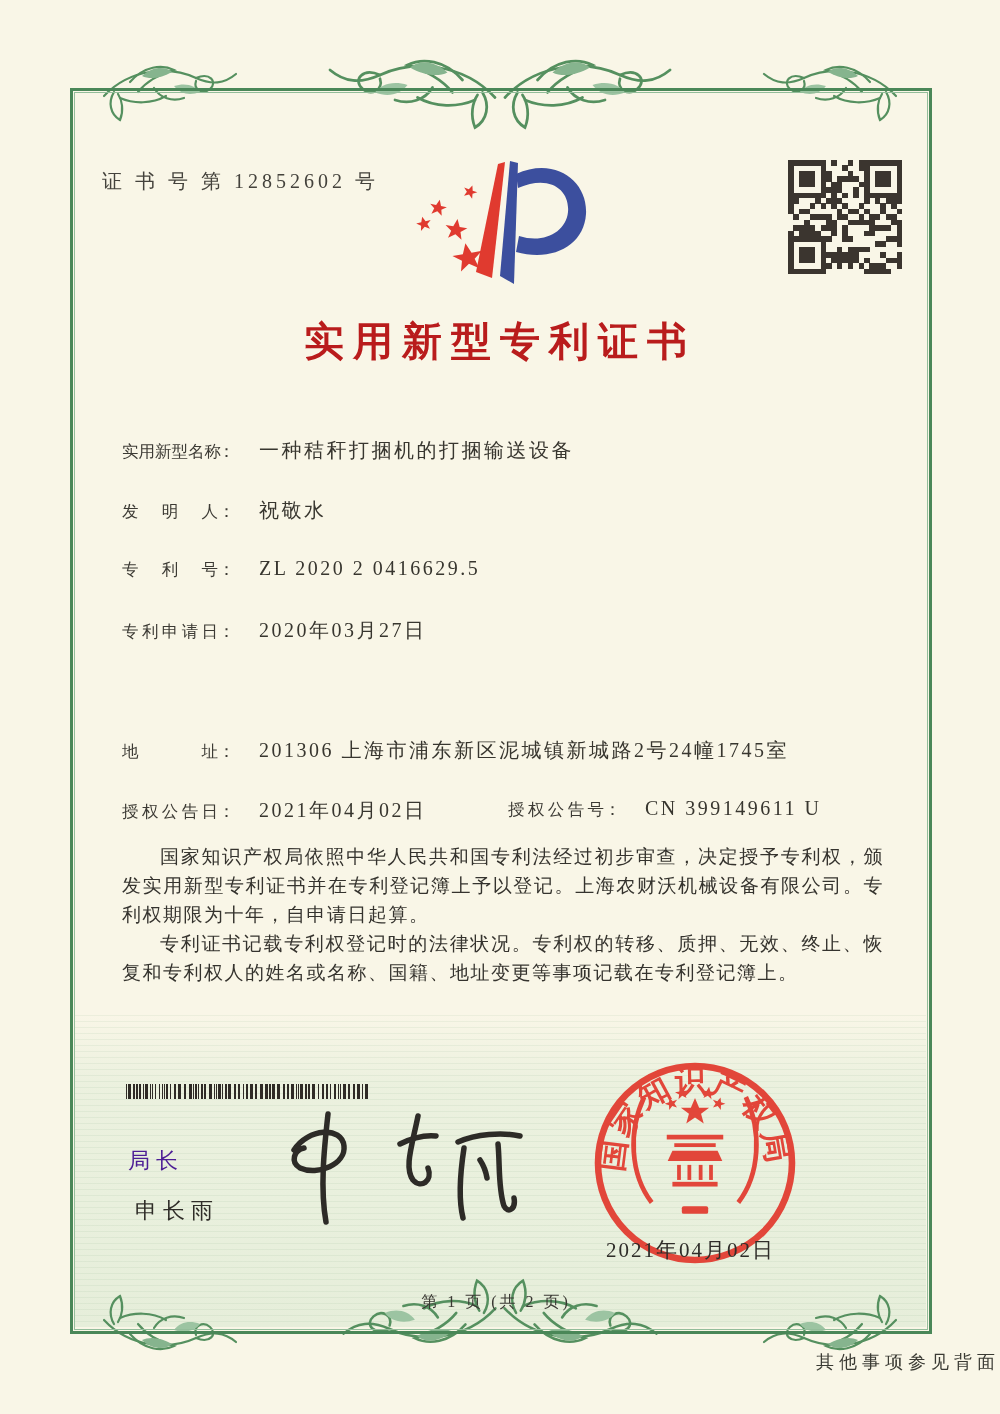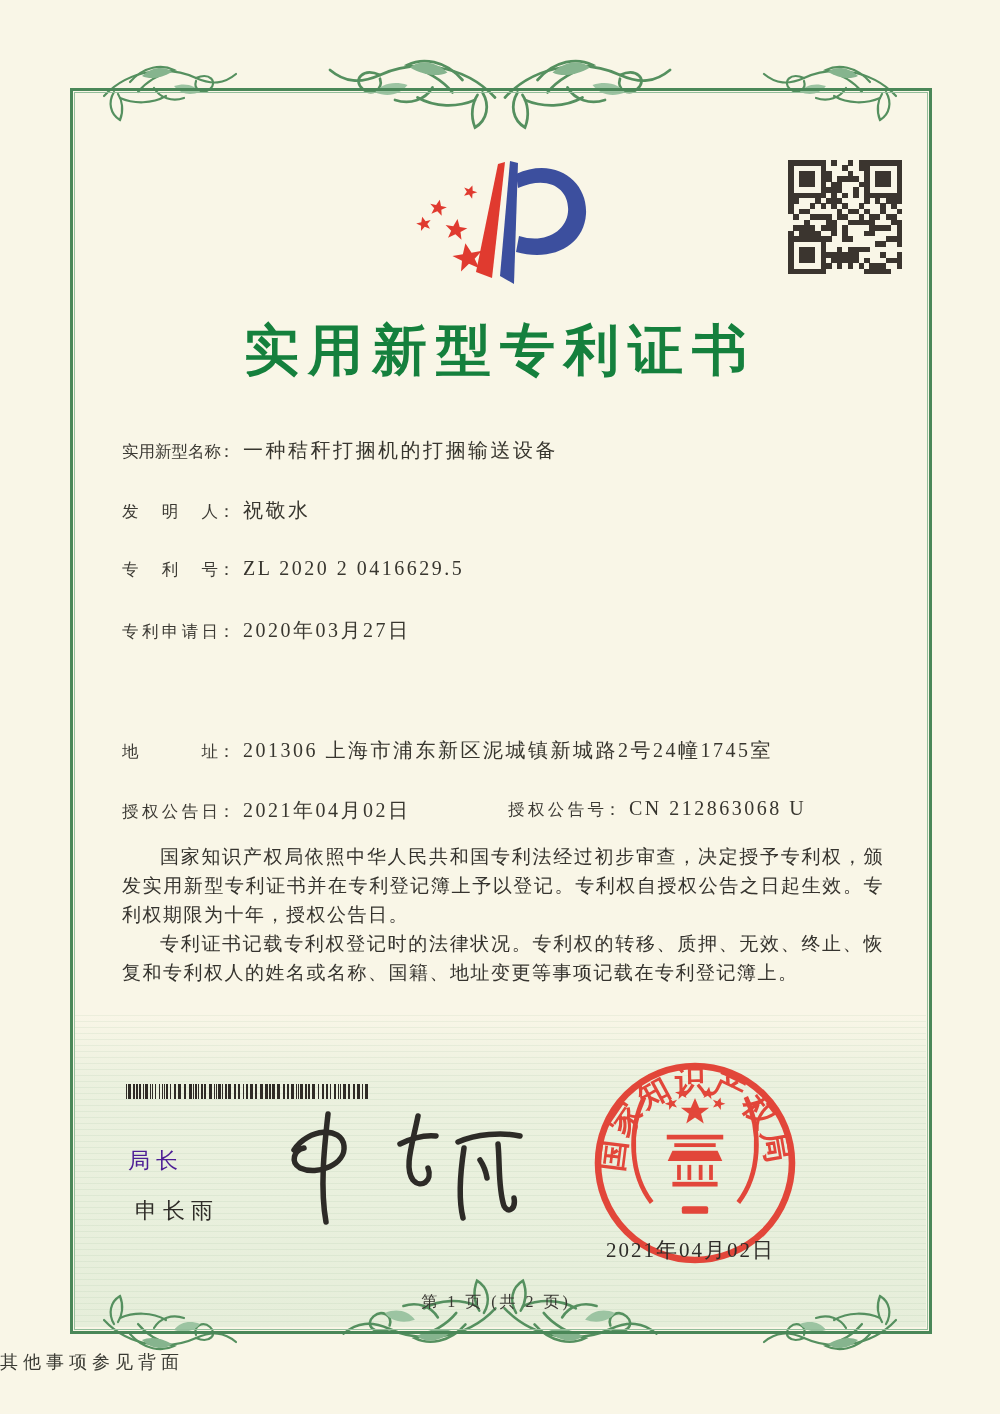--- a/index.html
+++ b/index.html
@@ -22,41 +22,41 @@
       repeating-linear-gradient(180deg, rgba(120,165,125,0.10) 0 1px, rgba(0,0,0,0) 1px 6px),
       linear-gradient(180deg, rgba(233,240,221,0) 0%, rgba(233,240,221,0.85) 22%, #e9f0dd 60%, #e6eeda 100%);
   }
   .decor{position:absolute;left:0;top:0;width:1000px;height:1414px;z-index:2;pointer-events:none;}
   .content{position:absolute;inset:0;z-index:3;}
   .cert-no{position:absolute;left:102px;top:168px;font-size:20px;letter-spacing:4px;color:#44423c;}
   .logo{position:absolute;left:410px;top:144px;width:205px;height:150px;}
   .qr{position:absolute;left:788px;top:160px;width:114px;height:114px;}
   .title{
     position:absolute;left:0;right:0;top:314px;text-align:center;
-    font-size:55px;font-weight:bold;letter-spacing:9px;color:#15803d;
+    font-size:40px;font-weight:bold;letter-spacing:9px;color:#b91c1c;
   }
   .row{position:absolute;left:122px;white-space:nowrap;}
   .lbl{display:inline-block;width:96px;font-size:16.5px;text-align:justify;text-align-last:justify;vertical-align:baseline;color:#3c3a34;}
   .colon{font-size:17px;color:#3c3a34;}
-  .val{font-size:20px;letter-spacing:2.5px;margin-left:8px;color:#38362f;}
+  .val{font-size:20px;letter-spacing:2.5px;margin-left:24px;color:#38362f;}
   .grant2{position:absolute;left:386px;top:0;white-space:nowrap;}
   .paras{
     position:absolute;left:122px;top:842px;width:762px;
     font-size:19px;line-height:29px;letter-spacing:1.5px;
     text-align:justify;color:#35332e;
   }
   .paras p{margin:0;text-indent:2em;}
   .barcode{position:absolute;left:126px;top:1084px;width:246px;height:15px;}
   .signer-title{position:absolute;left:128px;top:1146px;font-size:22px;letter-spacing:6px;color:#4c1d95;}
   .signer-name{position:absolute;left:128px;top:1196px;font-size:22px;letter-spacing:6px;color:#2f2d28;margin-left:7px;}
   .signature{position:absolute;left:250px;top:1102px;width:290px;height:140px;}
   .seal{position:absolute;left:582px;top:1050px;width:226px;height:226px;opacity:0.93;}
   .seal-date{position:absolute;left:606px;top:1236px;font-size:21px;letter-spacing:2px;color:#2f2d29;z-index:4;}
   .page-num{position:absolute;left:0;right:8px;top:1292px;text-align:center;font-size:16px;letter-spacing:3px;color:#3a3833;}
-  .back-note{position:absolute;left:0;right:0;top:1350px;text-align:left;font-size:18px;letter-spacing:5px;color:#3a3a33;z-index:4;}
+  .back-note{position:absolute;left:0;right:0;top:1350px;text-align:right;font-size:18px;letter-spacing:5px;color:#3a3a33;z-index:4;}
 </style>
 </head>
 <body>
 
 <svg class="decor" aria-hidden="true">
   <defs>
     <path id="star" d="M0,-10 2.94,-3.09 10,-3.09 4.29,1.18 6.18,8.09 0,3.82 -6.18,8.09 -4.29,1.18 -10,-3.09 -2.94,-3.09 Z"></path>
     <g id="flourish">
       <g fill="none" stroke="#55905f" stroke-width="2.2" stroke-linecap="round">
         <path d="M4,38 C30,10 70,8 96,20 C112,27 124,26 136,16"></path>
@@ -83,20 +83,21 @@
   <use href="#flourish" transform="translate(500,1352) scale(1.15,-1.15)"></use>
 </svg>
 
 <div class="band"></div>
 <div class="frame">
     <div class="frame-inner"></div>
   </div>
 
 <div class="content">
 
+  <div class="cert-no">证 书 号 第 12852602 号</div>
 
   <svg class="logo" viewBox="0 0 205 150">
     <g fill="#e03a2f">
       <use href="#star" transform="translate(28,64) scale(0.85) rotate(12)"></use>
       <use href="#star" transform="translate(14,80) scale(0.75) rotate(-14)"></use>
       <use href="#star" transform="translate(46,86) scale(1.1) rotate(8)"></use>
       <use href="#star" transform="translate(60,48) scale(0.7) rotate(20)"></use>
       <use href="#star" transform="translate(58,114) scale(1.5) rotate(-10)"></use>
     </g>
     <polygon points="88,20 95,18 82,134 66,128" fill="#e03a2f"></polygon>
@@ -348,25 +349,25 @@
   <div class="title">实用新型专利证书</div>
 
   <div class="row" style="top:437px"><span class="lbl">实用新型名称</span><span class="colon">：</span><span class="val">一种秸秆打捆机的打捆输送设备</span></div>
   <div class="row" style="top:497px"><span class="lbl">发明人</span><span class="colon">：</span><span class="val">祝敬水</span></div>
   <div class="row" style="top:557px"><span class="lbl">专利号</span><span class="colon">：</span><span class="val">ZL 2020 2 0416629.5</span></div>
   <div class="row" style="top:617px"><span class="lbl">专利申请日</span><span class="colon">：</span><span class="val">2020年03月27日</span></div>
   <div class="row" style="top:737px"><span class="lbl">地址</span><span class="colon">：</span><span class="val">201306 上海市浦东新区泥城镇新城路2号24幢1745室</span></div>
 
   <div class="row" style="top:797px">
     <span class="lbl">授权公告日</span><span class="colon">：</span><span class="val">2021年04月02日</span>
-    <span class="grant2"><span class="lbl">授权公告号</span><span class="colon">：</span><span class="val">CN 212863068 U</span></span>
+    <span class="grant2"><span class="lbl">授权公告号</span><span class="colon">：</span><span class="val">CN 399149611 U</span></span>
   </div>
 
   <div class="paras">
-    <p>国家知识产权局依照中华人民共和国专利法经过初步审查，决定授予专利权，颁发实用新型专利证书并在专利登记簿上予以登记。专利权自授权公告之日起生效。专利权期限为十年，授权公告日。</p>
+    <p>国家知识产权局依照中华人民共和国专利法经过初步审查，决定授予专利权，颁发实用新型专利证书并在专利登记簿上予以登记。上海农财沃机械设备有限公司。专利权期限为十年，自申请日起算。</p>
     <p>专利证书记载专利权登记时的法律状况。专利权的转移、质押、无效、终止、恢复和专利权人的姓名或名称、国籍、地址变更等事项记载在专利登记簿上。</p>
   </div>
 
   <svg class="barcode" viewBox="0 0 246 15" preserveAspectRatio="none" shape-rendering="crispEdges">
       <rect x="0" y="0" width="1" height="15" fill="#2f2b26"></rect>
       <rect x="2" y="0" width="3" height="15" fill="#2f2b26"></rect>
       <rect x="7" y="0" width="2" height="15" fill="#2f2b26"></rect>
       <rect x="10" y="0" width="2" height="15" fill="#2f2b26"></rect>
       <rect x="13" y="0" width="2" height="15" fill="#2f2b26"></rect>
       <rect x="17" y="0" width="1" height="15" fill="#2f2b26"></rect>

